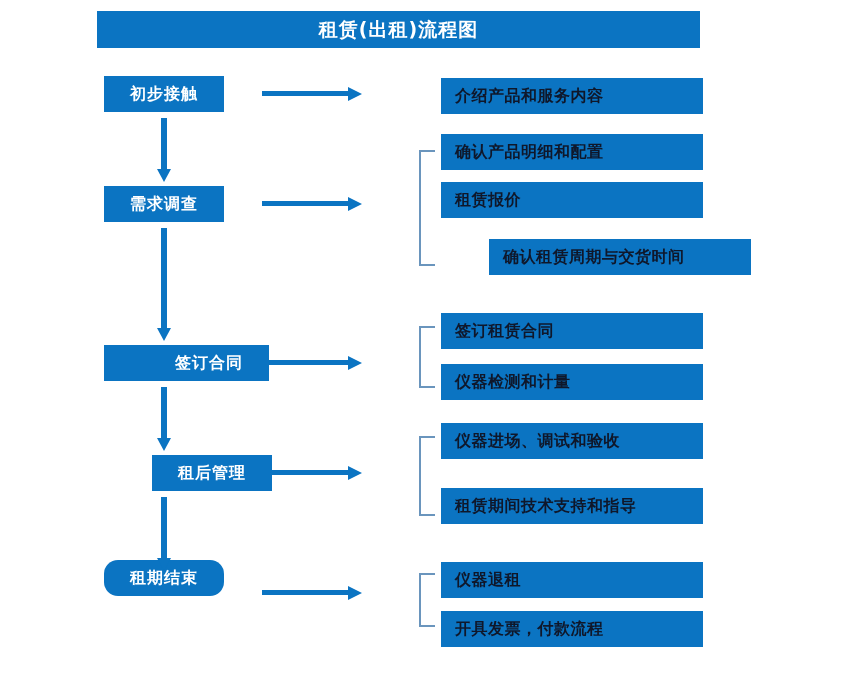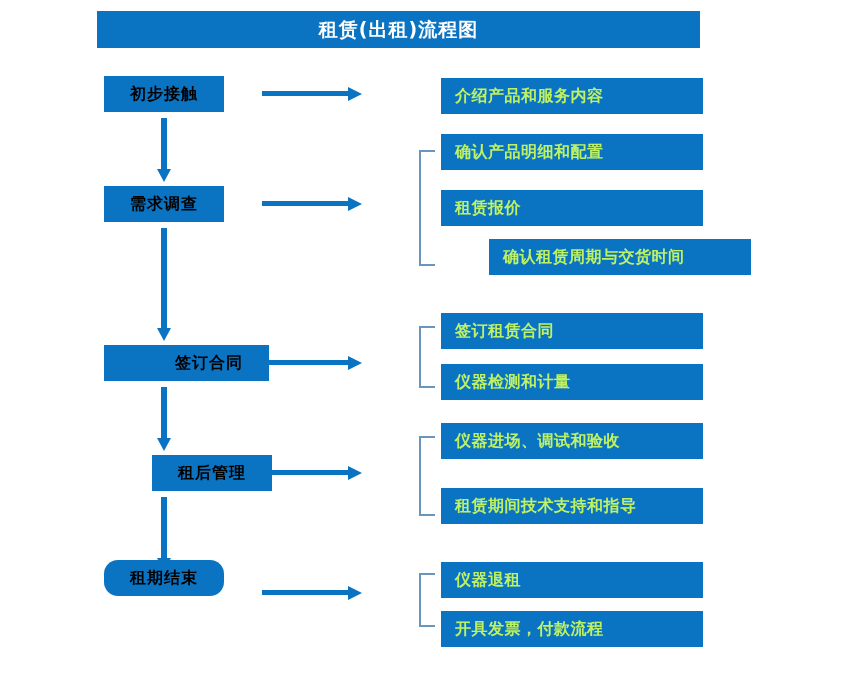--- a/index.html
+++ b/index.html
@@ -36,37 +36,37 @@
     letter-spacing: 1px;
     text-align: center;
   }
 
   
   .stage-box {
     position: absolute;
     width: 120px;
     height: 36px;
     background: #0b74c2;
-    color: #000000;
+    color: #ffffff;
     font-size: 16px;
     font-weight: bold;
     display: flex;
     align-items: center;
     justify-content: center;
     letter-spacing: 1px;
   }
 
   
   .detail-box {
     position: absolute;
     left: 441px;
     width: 262px;
     height: 36px;
     background: #0b74c2;
-    color: #bef264;
+    color: #0f172a;
     font-size: 16px;
     font-weight: bold;
     display: flex;
     align-items: center;
     padding-left: 14px;
     box-sizing: border-box;
     letter-spacing: 0.5px;
   }
 
   
@@ -180,21 +180,21 @@
       <div class="head"></div>
   </div>
 
   <div class="bracket" style="top:150px; height:116px;"></div>
   <div class="bracket" style="top:326px; height:62px;"></div>
   <div class="bracket" style="top:436px; height:80px;"></div>
   <div class="bracket" style="top:573px; height:54px;"></div>
 
   <div class="detail-box" style="top:78px;">介绍产品和服务内容</div>
   <div class="detail-box" style="top:134px;">确认产品明细和配置</div>
-  <div class="detail-box" style="top:190px;">租赁报价</div>
+  <div class="detail-box" style="top:182px;">租赁报价</div>
   <div class="detail-box" style="top:239px;margin-left:48px;">确认租赁周期与交货时间</div>
   <div class="detail-box" style="top:313px;">签订租赁合同</div>
   <div class="detail-box" style="top:364px;">仪器检测和计量</div>
   <div class="detail-box" style="top:423px;">仪器进场、调试和验收</div>
   <div class="detail-box" style="top:488px;">租赁期间技术支持和指导</div>
   <div class="detail-box" style="top:562px;">仪器退租</div>
   <div class="detail-box" style="top:611px;">开具发票，付款流程</div>
 
 </div>
 

